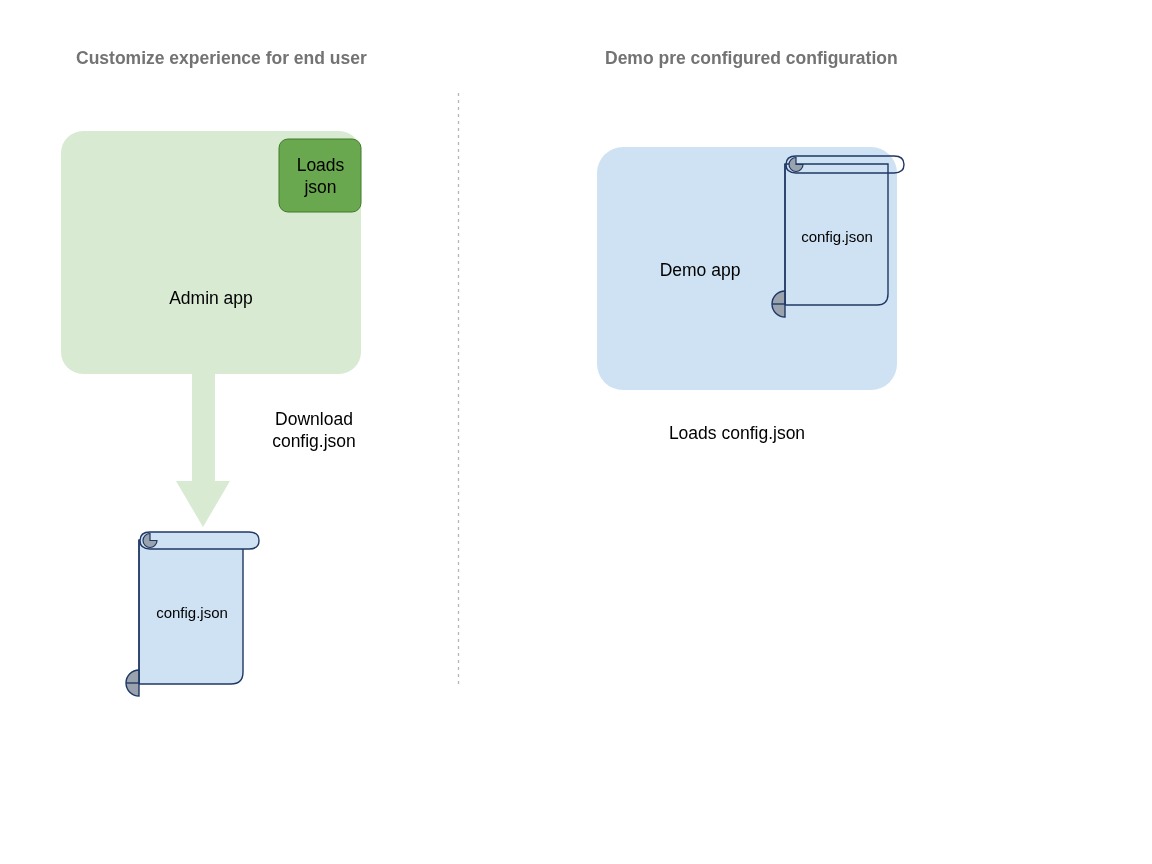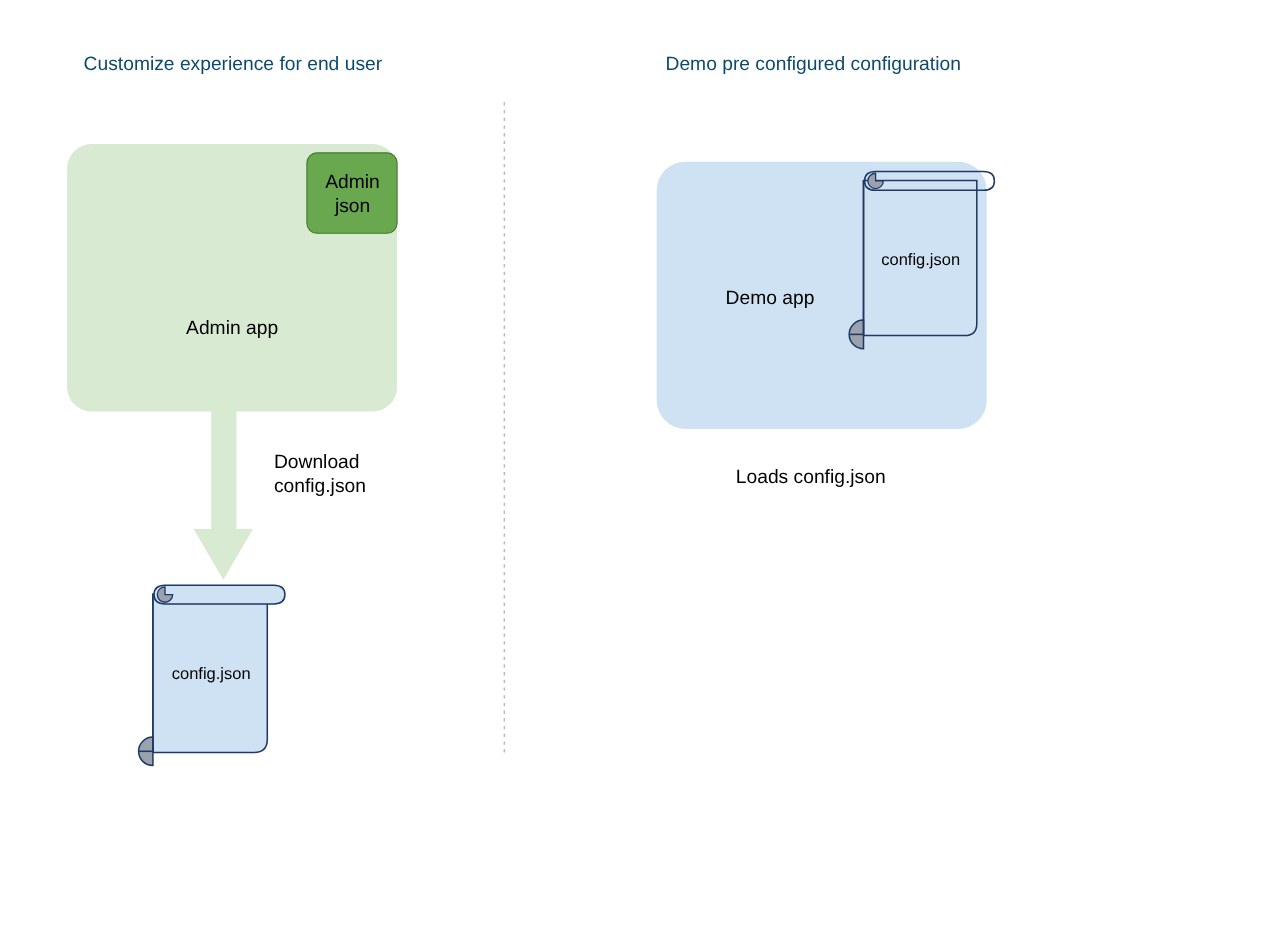--- a/index.html
+++ b/index.html
@@ -23,40 +23,41 @@
     position: absolute;
     top: 0;
     left: 0;
     width: 1152px;
     height: 864px;
   }
   .heading-text {
     position: absolute;
     font-size: 17.5px;
     line-height: 21px;
-    color: #0c4a6e;
+    color: #737373;
     white-space: nowrap;
+    font-weight: bold;
   }
   .node-label {
     position: absolute;
     font-size: 17.5px;
     line-height: 22px;
     color: #000000;
     text-align: center;
     white-space: nowrap;
   }
   .node-label.multiline {
     white-space: normal;
   }
   .edge-label {
     position: absolute;
     font-size: 17.5px;
     line-height: 22px;
     color: #000000;
-    text-align: left;
+    text-align: center;
   }
   .doc-label {
     position: absolute;
     font-size: 15px;
     line-height: 19px;
     color: #000000;
     text-align: center;
     white-space: nowrap;
   }
   .lbl-title-left   { left: 76px;  top: 48px; }
@@ -116,21 +117,21 @@
 
   </svg>
 
   <div class="heading-text lbl-title-left">Customize experience for end user</div>
 
   <div class="heading-text lbl-title-right">Demo pre configured configuration</div>
 
   <div class="node-label lbl-admin-app">Admin app</div>
 
   <div class="node-label multiline lbl-admin-panel">
-    <div>Admin</div>
+    <div>Loads</div>
     <div>json</div>
   </div>
 
   <div class="edge-label lbl-download">
     <div>Download</div>
     <div>config.json</div>
   </div>
 
   <div class="doc-label lbl-cfg-left">config.json</div>
 

